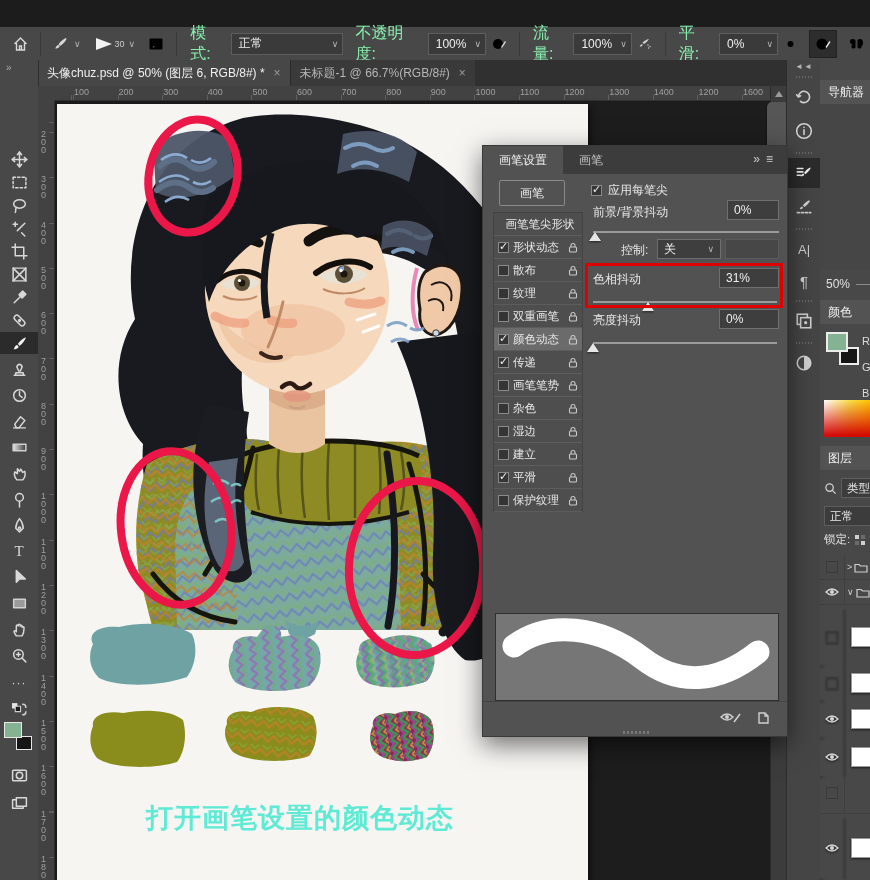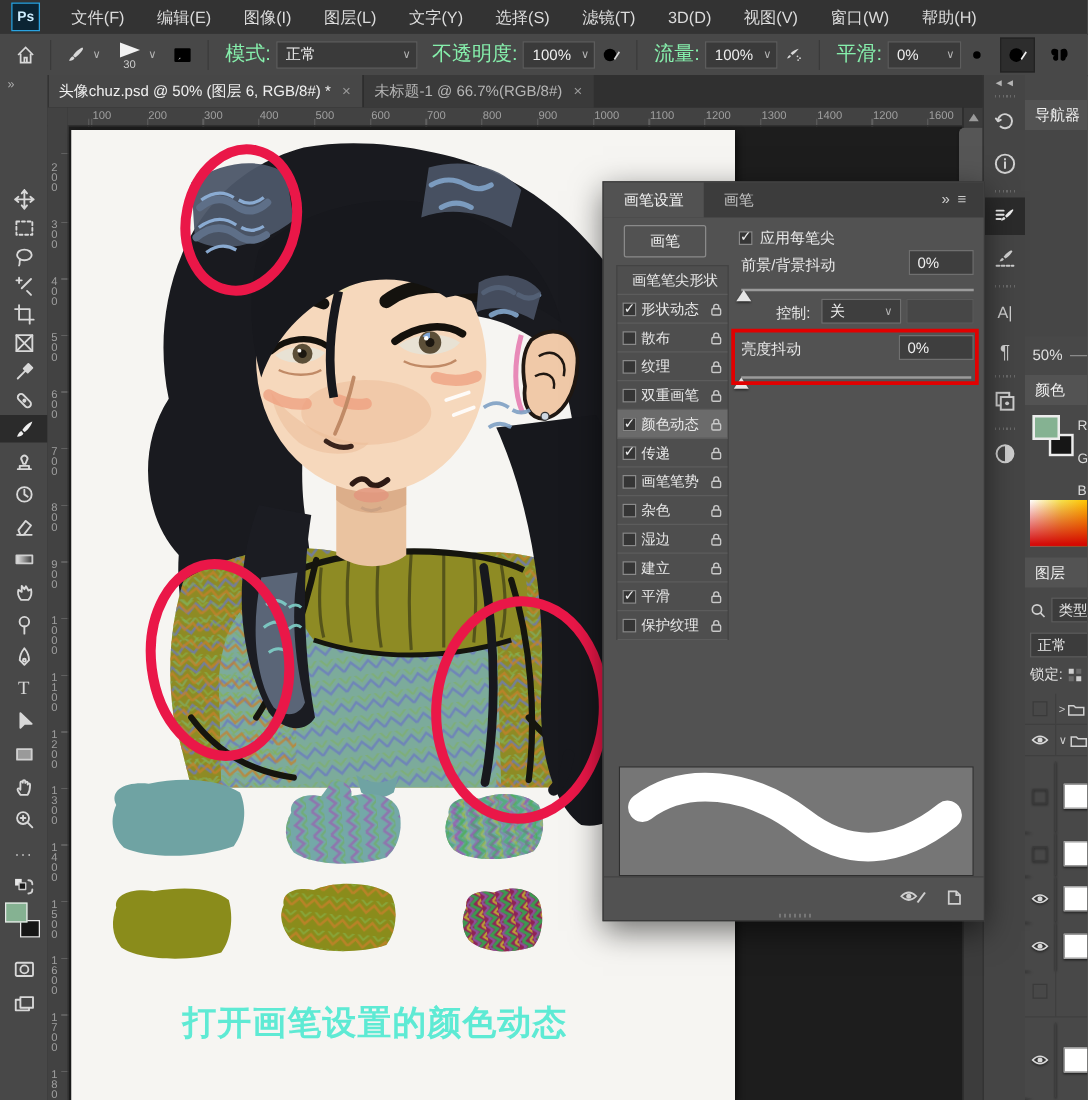--- a/index.html
+++ b/index.html
@@ -120,53 +120,36 @@
   .lay-row.folder .foldersvg{display:block;}
   .thumbbox{display:none;width:20px;height:18px;background:#ffffff;border:1px solid #9a9a9a;margin-left:2px;}
   .lay-row.thumb .thumbbox{display:block;}
   .lay-mid{display:flex;align-items:center;}
 </style>
 </head>
 <body>
 
 <div id="app">
 
-  <div id="menubar" class="abs">
-    <div id="ps-logo">Ps</div>
-    <div style="display:flex;">
-
-    <div class="menu-item">文件(F)</div>
-        <div class="menu-item">编辑(E)</div>
-        <div class="menu-item">图像(I)</div>
-        <div class="menu-item">图层(L)</div>
-        <div class="menu-item">文字(Y)</div>
-        <div class="menu-item">选择(S)</div>
-        <div class="menu-item">滤镜(T)</div>
-        <div class="menu-item">3D(D)</div>
-        <div class="menu-item">视图(V)</div>
-        <div class="menu-item">窗口(W)</div>
-        <div class="menu-item">帮助(H)</div>
-      </div>
-  </div>
 
   <div id="optionsbar" class="abs">
     <div class="ob-icon" style="margin-left:8px">
       <svg width="17" height="16" viewBox="0 0 16 16">
           <path d="M2 8L8 2l6 6M4 7v7h8V7M7 14v-4h2v4" stroke="#d8d8d8" fill="none" stroke-width="1.4"></path>
         </svg>
     </div>
     <div class="ob-sep"></div>
     <div class="ob-icon">
       <svg width="18" height="16" viewBox="0 0 16 16">
           <path d="M13 2c-3 1-6.5 4.5-7.5 6.5L7 10c2-1 5.5-4.5 6.5-7z" fill="#d8d8d8" stroke="none"></path>
           <path d="M5.5 9c-1.6 0-2.3 1.8-3.3 3.6 1.8 0 3.7-.4 4.4-2z" fill="#d8d8d8" stroke="none"></path>
         </svg>
       <span class="chev" style="margin-left:4px">∨</span>
     </div>
-    <div class="ob-icon" style="flex-direction:column;margin-left:4px">
+    <div class="ob-icon" style="flex-direction:row;margin-left:4px">
       <svg width="22" height="14" viewBox="0 0 22 14">
           <polygon points="3,1 19,7 3,13" fill="#f2f2f2"></polygon>
         </svg>
       <span style="font-size:9px;color:#cccccc;line-height:8px">30</span>
     </div>
     <span class="chev">∨</span>
     <div class="ob-icon" style="margin-left:8px">
       <svg width="18" height="16" viewBox="0 0 16 16">
           <rect x="1.5" y="2.5" width="13" height="11" rx="1"></rect>
           <path d="M11.5 4.5L6 10M6 10l-1.5 2 2-1.5z" fill="#d8d8d8"></path>
@@ -793,20 +776,28 @@
     </div>
     <div class="bp-right-label" style="left:138px;top:96px">控制:</div>
     <div class="dropdown" style="left:174px;top:93px;width:64px">
       <span>关</span>
       <span class="chev">∨</span>
     </div>
     <div class="dropdown" style="left:242px;top:93px;width:54px;background:#474747;border-color:#5a5a5a"></div>
 
     <div id="bp-sliders">
 
+        <div class="sl-row">
+          <span class="sl-label">色相抖动</span>
+          <span class="sl-val">31%</span>
+          <span class="sl-track"></span>
+          <span class="sl-thumbwrap">
+            <span class="thumb" style="top: 0px; left: 30%;"></span>
+          </span>
+        </div>
 
 
         <div class="sl-row">
           <span class="sl-label">亮度抖动</span>
           <span class="sl-val">0%</span>
           <span class="sl-track"></span>
           <span class="sl-thumbwrap">
             <span class="thumb" style="top: 0px; left: 0%;"></span>
           </span>
         </div>

